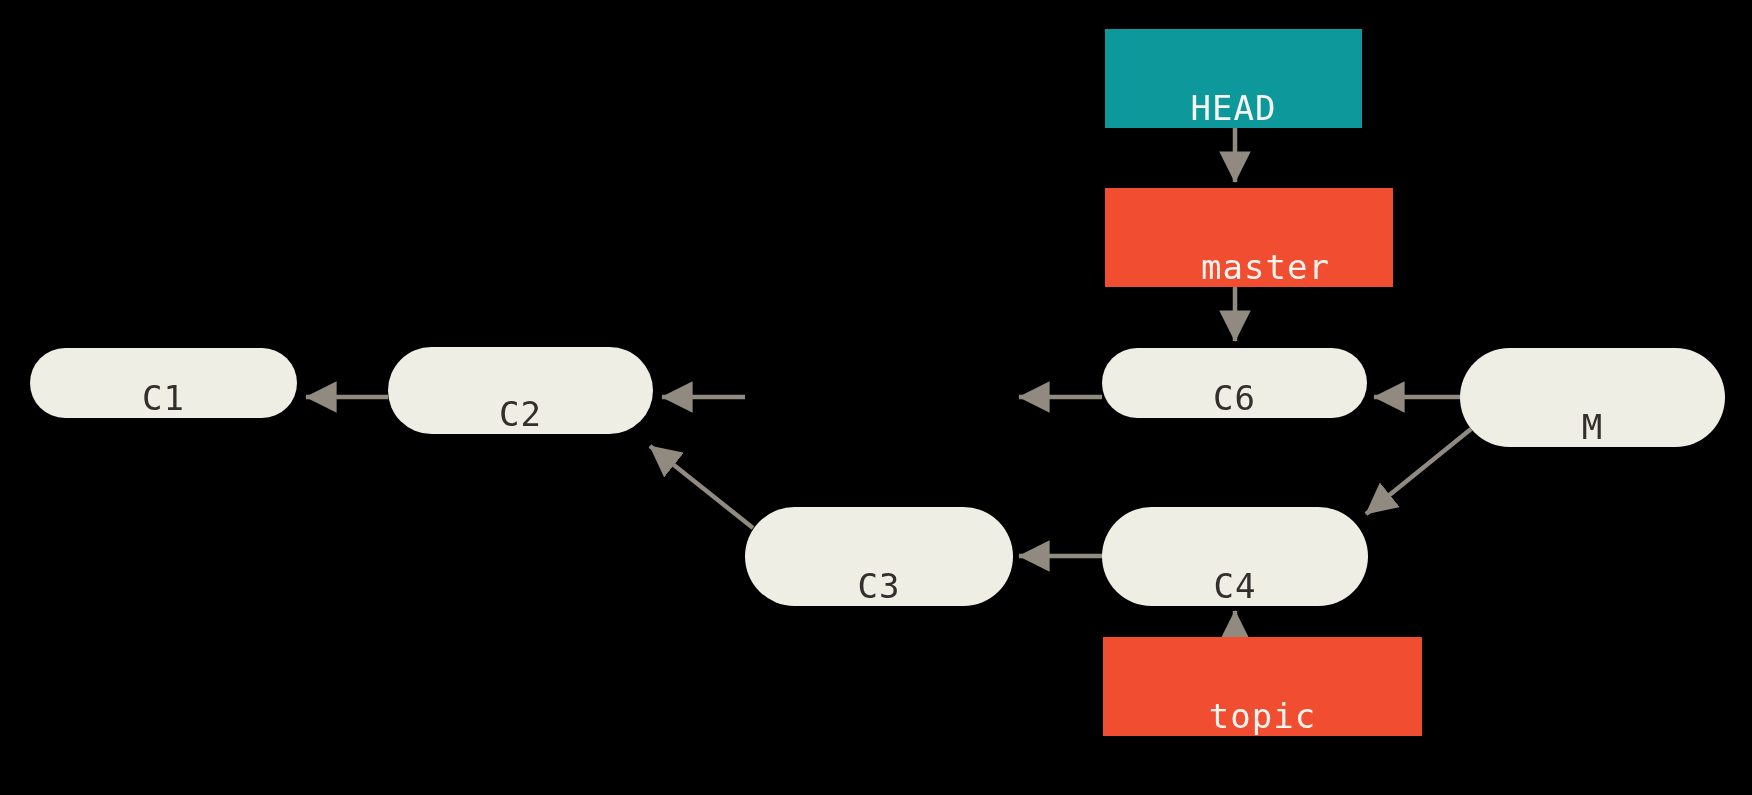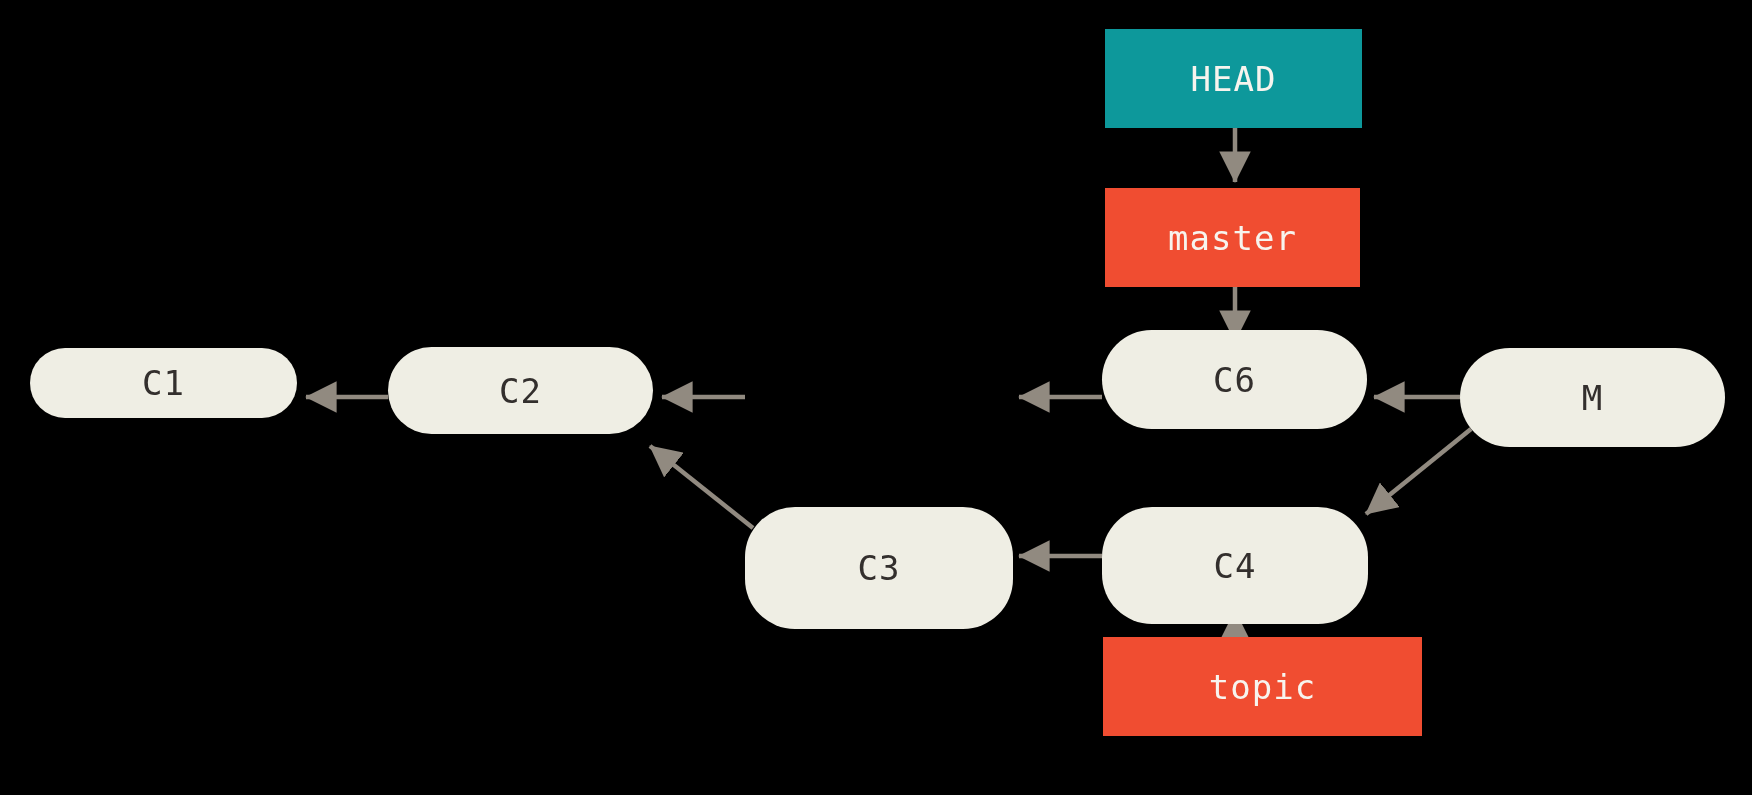--- a/index.html
+++ b/index.html
@@ -22,21 +22,21 @@
     z-index: 1;
   }
   .arrows line {
     stroke: var(--arrow, #918A80);
     stroke-width: 4.5;
   }
   .node {
     position: absolute;
     z-index: 2;
     display: flex;
-    align-items: center;
+    align-items: flex-end;
     justify-content: center;
     font-size: 34px;
     letter-spacing: 1px;
     white-space: nowrap;
   }
   .commit {
     background: var(--commit-fill, #EFEEE4);
     color: var(--commit-text, #332F2D);
     border-radius: 50px;
   }
@@ -66,46 +66,46 @@
     <line x1="1471" y1="429" x2="1366" y2="514" marker-end="url(#ah)"></line>
     <line x1="1235" y1="128" x2="1235" y2="182" marker-end="url(#ah)"></line>
     <line x1="1235" y1="287" x2="1235" y2="341" marker-end="url(#ah)"></line>
     <line x1="1235" y1="665" x2="1235" y2="611" marker-end="url(#ah)"></line>
   </svg>
 
   <div class="node ref head" style="left:1105px; top:29px; width:257px; height:99px;">
     <span>HEAD</span>
   </div>
 
-  <div class="node ref branch" style="left:1105px; top:188px; width:255px; height:99px;">
+  <div class="node ref branch" style="left:1105px; top:188px; width:255px; height:99px;padding-left:33px;">
     <span>master</span>
   </div>
 
   <div class="node ref branch" style="left:1103px; top:637px; width:319px; height:99px;">
     <span>topic</span>
   </div>
 
   <div class="node commit" style="left:30px; top:348px; width:267px; height:70px;">
     <span>C1</span>
   </div>
 
   <div class="node commit" style="left:388px; top:347px; width:265px; height:87px;">
     <span>C2</span>
   </div>
 
 
-  <div class="node commit" style="left:1102px; top:330px; width:265px; height:99px;">
+  <div class="node commit" style="left:1102px; top:348px; width:265px; height:70px;">
     <span>C6</span>
   </div>
 
   <div class="node commit" style="left:1460px; top:348px; width:265px; height:99px;">
     <span>M</span>
   </div>
 
-  <div class="node commit" style="left:745px; top:507px; width:268px; height:122px;">
+  <div class="node commit" style="left:745px; top:507px; width:268px; height:99px;">
     <span>C3</span>
   </div>
 
-  <div class="node commit" style="left:1102px; top:507px; width:266px; height:117px;">
+  <div class="node commit" style="left:1102px; top:507px; width:266px; height:99px;">
     <span>C4</span>
   </div>
 
 </div>
 
 </body></html>

